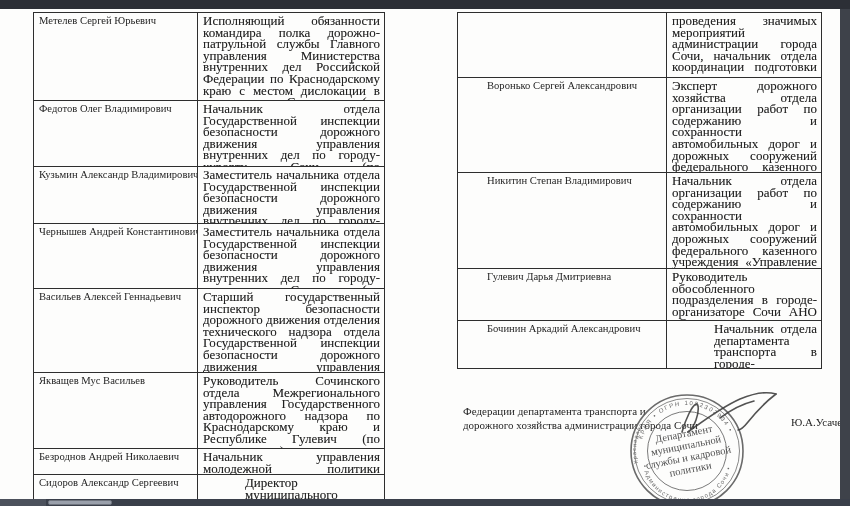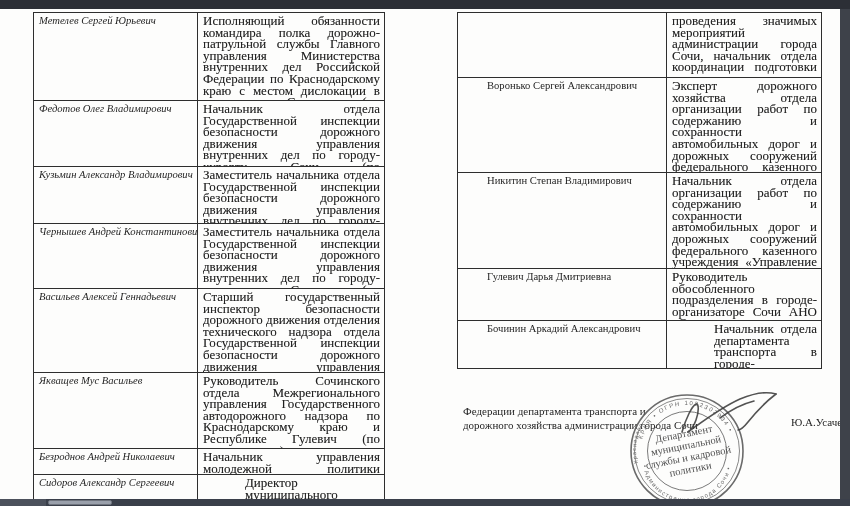--- a/index.html
+++ b/index.html
@@ -13,21 +13,21 @@
   .chrome-bottom-left{position:absolute;left:0;top:0;width:46px;height:7px;background:#4c515c;}
   .scroll-thumb{position:absolute;left:48px;top:1px;width:64px;height:5px;background:#9aa0ab;border-radius:2px;border:1px solid #6f747e;box-sizing:border-box;}
 
   .doc-table{position:absolute;border:1px solid #2e2e2e;box-sizing:border-box;background:#fdfdfc;}
   #table-left{left:33px;top:12px;width:352px;height:489px;border-bottom:none;overflow:hidden;}
   #table-right{left:457px;top:12px;width:365px;height:357px;overflow:hidden;}
   .trow{display:flex;box-sizing:border-box;border-bottom:1px solid #2e2e2e;overflow:hidden;}
   .trow.last{border-bottom:none;gap:42px;}
   .cell-name{box-sizing:border-box;border-right:1px solid #2e2e2e;
     padding:2px 3px 2px 5px;font-size:10.6px;line-height:12px;white-space:nowrap;overflow:hidden;}
-  #table-left .cell-name{width:164px;font-style:italic;}
+  #table-left .cell-name{width:164px;}
   #table-right .cell-name{width:185px;margin-left:24px;}
   .cell-pos{flex:1;box-sizing:border-box;padding:2px 4px 1px 5px;
     font-size:13px;line-height:11.6px;text-align:justify;overflow:hidden;
     text-shadow:0 0 .4px rgba(40,40,40,.35);}
 
   .sig-block{position:absolute;left:463px;top:404px;width:320px;font-size:11px;line-height:14px;}
   .signer-name{position:absolute;left:791px;top:416px;font-size:11px;}
   .stamp-svg{position:absolute;left:612px;top:383px;z-index:5;}
   .signature-svg{position:absolute;left:668px;top:388px;z-index:6;}
 </style>

